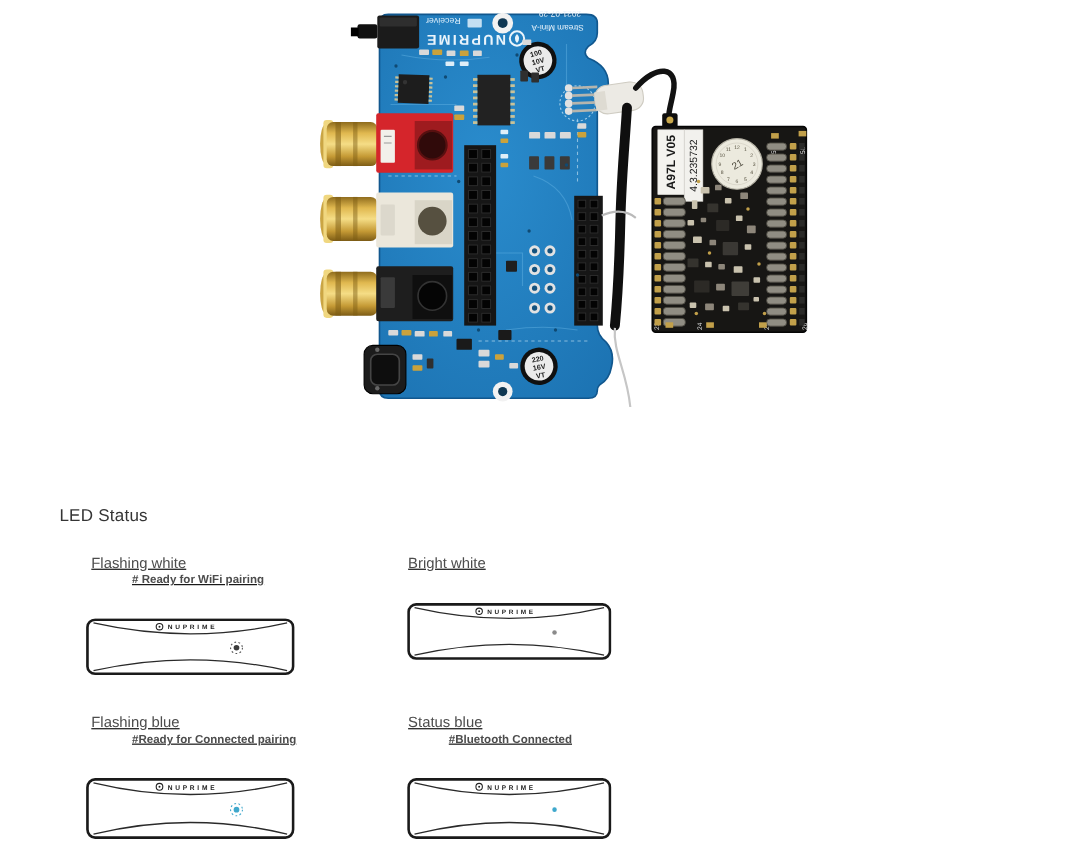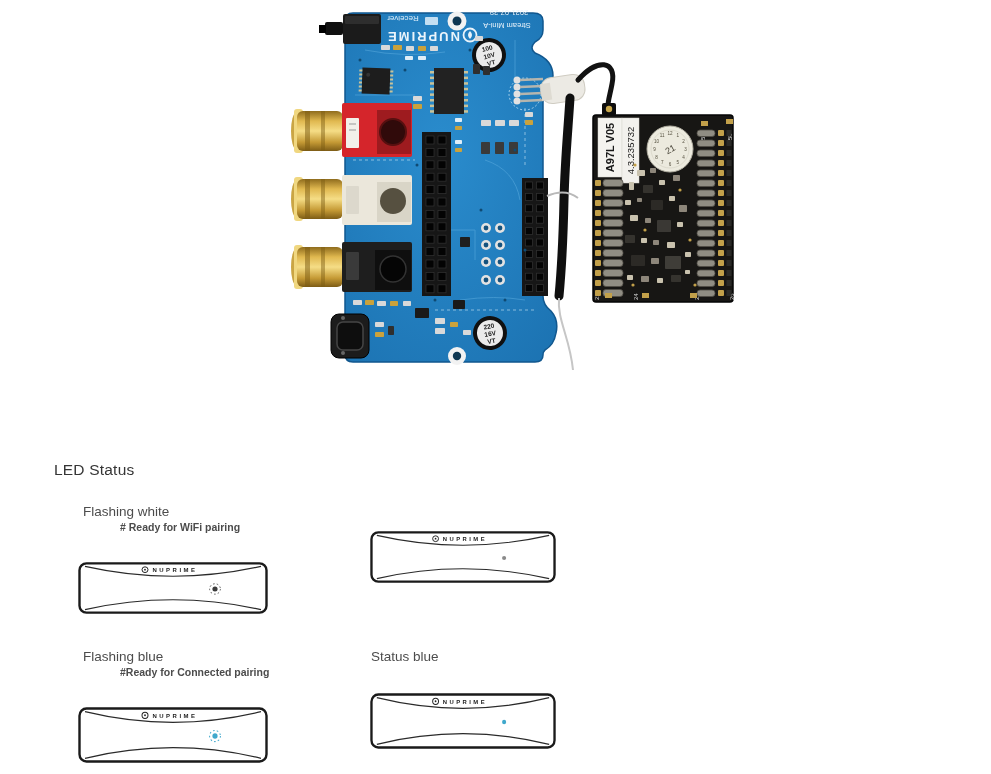--- a/index.html
+++ b/index.html
@@ -6,21 +6,21 @@
   body{
     width:991px;height:774px;position:relative;overflow:hidden;
     background:#ffffff;font-family:"Liberation Sans", sans-serif;
   }
   #photo{position:absolute;left:285px;top:0;width:460px;height:392px;}
   #led-section{position:absolute;left:0;top:0;width:991px;height:774px;}
   .section-title{
     position:absolute;left:54px;top:461px;
     font-size:15.5px;font-weight:normal;color:#353535;letter-spacing:.2px;
   }
-  .led-item{position:absolute;width:300px;}
+  .led-item{position:absolute;width:300px;text-decoration:underline;}
   .led-item .state{font-size:13.5px;color:#4c4c4c;line-height:17px;}
   .led-item .desc{font-size:10.5px;font-weight:600;color:#4c4c4c;line-height:14px;margin-left:37px;}
   .led-item svg.device{display:block;margin-top:28px;}
   .col1 svg.device{margin-left:-5px;}
   .col2 svg.device{margin-left:-1px;}
   .pos-1{left:83px;top:503px;}
   .pos-2{left:371px;top:503px;}
   .pos-3{left:83px;top:648px;}
   .pos-4{left:371px;top:648px;}
   svg text{font-family:"Liberation Sans", sans-serif;}
@@ -519,20 +519,21 @@
         <text x="97" y="10.5" text-anchor="middle" font-size="6" font-weight="bold" letter-spacing="2.5" fill="#222">NUPRIME</text>
       </g>
       <g>
         <circle cx="137" cy="28" r="2.6" fill="#3c3c3c"></circle>
         <circle cx="137" cy="28" r="5.4" fill="none" stroke="#555" stroke-width="1" stroke-dasharray="1.6 2.2"></circle>
       </g>
     </svg>
   </div>
 
   <div class="led-item col2 pos-2">
+    <div class="state">Bright white</div>
     <svg class="device" width="186" height="52" viewBox="0 0 190 54" preserveAspectRatio="none">
       <rect x="1.5" y="1.5" width="187" height="51" rx="7" fill="#ffffff" stroke="#1a1a1a" stroke-width="2.4"></rect>
       <path d="M 7 4.5 Q 95 25 183 4.5" fill="none" stroke="#2a2a2a" stroke-width="1.2"></path>
       <path d="M 7 49.5 Q 95 29 183 49.5" fill="none" stroke="#2a2a2a" stroke-width="1.2"></path>
       <g>
         <circle cx="67" cy="8" r="3" fill="none" stroke="#222" stroke-width="1"></circle>
         <circle cx="67" cy="8" r="0.9" fill="#222"></circle>
         <text x="97" y="10.5" text-anchor="middle" font-size="6" font-weight="bold" letter-spacing="2.5" fill="#222">NUPRIME</text>
       </g>
       <g>
@@ -555,20 +556,21 @@
       </g>
       <g>
         <circle cx="137" cy="28" r="2.6" fill="#3fa8cc"></circle>
         <circle cx="137" cy="28" r="5.4" fill="none" stroke="#3fa8cc" stroke-width="1" stroke-dasharray="1.6 2.2"></circle>
       </g>
     </svg>
   </div>
 
   <div class="led-item col2 pos-4">
     <div class="state">Status blue</div>
+    <div class="desc">#Bluetooth Connected</div>
     <svg class="device" width="186" height="56" viewBox="0 0 190 54" preserveAspectRatio="none">
       <rect x="1.5" y="1.5" width="187" height="51" rx="7" fill="#ffffff" stroke="#1a1a1a" stroke-width="2.4"></rect>
       <path d="M 7 4.5 Q 95 25 183 4.5" fill="none" stroke="#2a2a2a" stroke-width="1.2"></path>
       <path d="M 7 49.5 Q 95 29 183 49.5" fill="none" stroke="#2a2a2a" stroke-width="1.2"></path>
       <g>
         <circle cx="67" cy="8" r="3" fill="none" stroke="#222" stroke-width="1"></circle>
         <circle cx="67" cy="8" r="0.9" fill="#222"></circle>
         <text x="97" y="10.5" text-anchor="middle" font-size="6" font-weight="bold" letter-spacing="2.5" fill="#222">NUPRIME</text>
       </g>
       <g>

